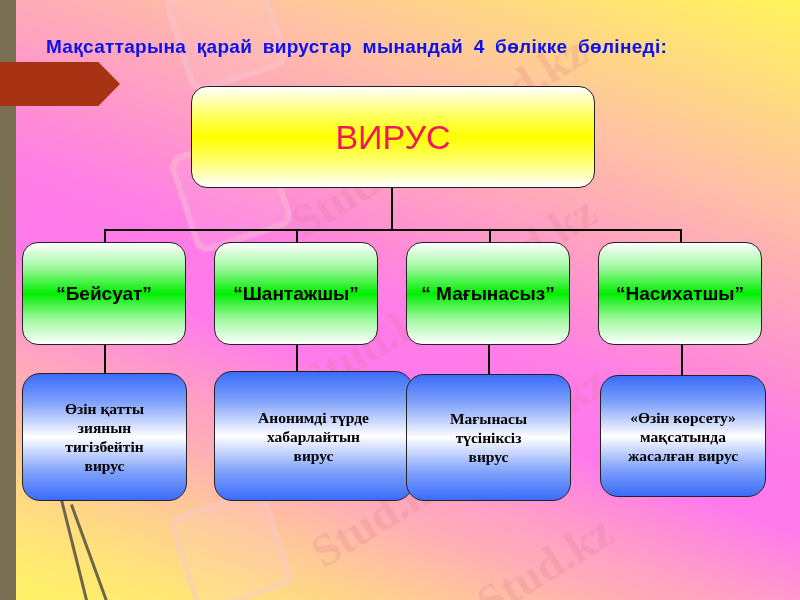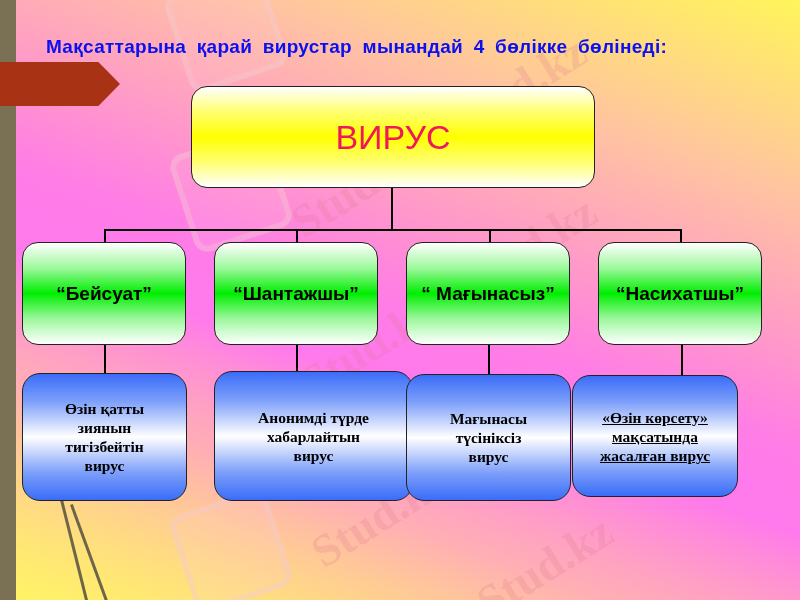--- a/index.html
+++ b/index.html
@@ -120,17 +120,17 @@
 <div class="desc" style="left:214px; top:371px; width:199px; height:130px;">
   <span>Анонимді түрде
 хабарлайтын
 вирус</span>
 </div>
 <div class="desc" style="left:406px; top:374px; width:165px; height:127px;">
   <span>Мағынасы
 түсініксіз
 вирус</span>
 </div>
-<div class="desc" style="left:572px; top:375px; width:166px; height:122px;text-decoration:underline;">
+<div class="desc" style="left:600px; top:375px; width:166px; height:122px;">
   <span>«Өзін  көрсету»
 мақсатында
 жасалған вирус</span>
 </div>
 
 </body></html>

